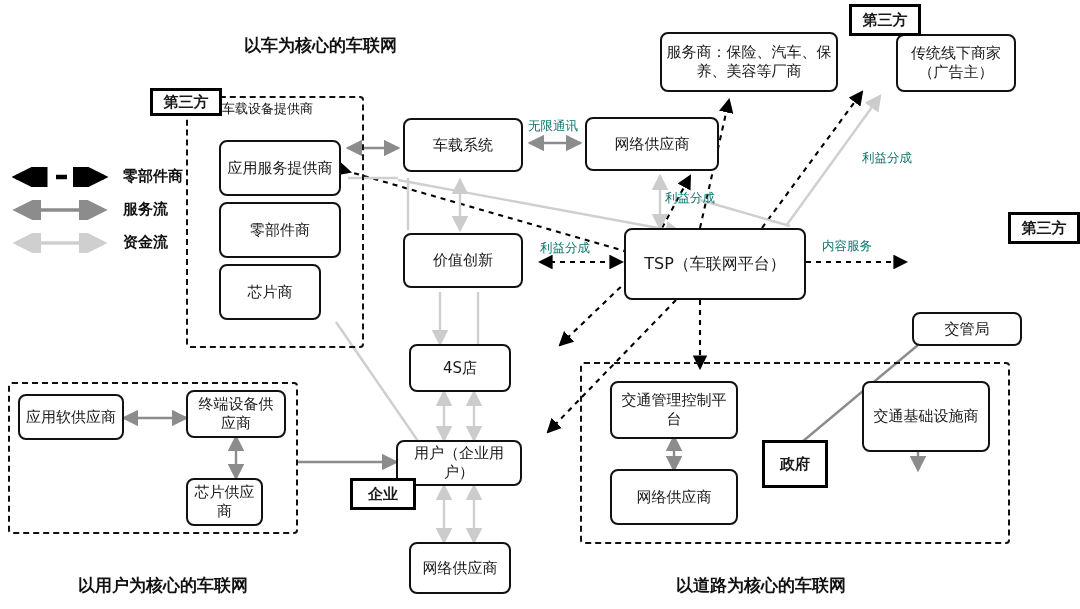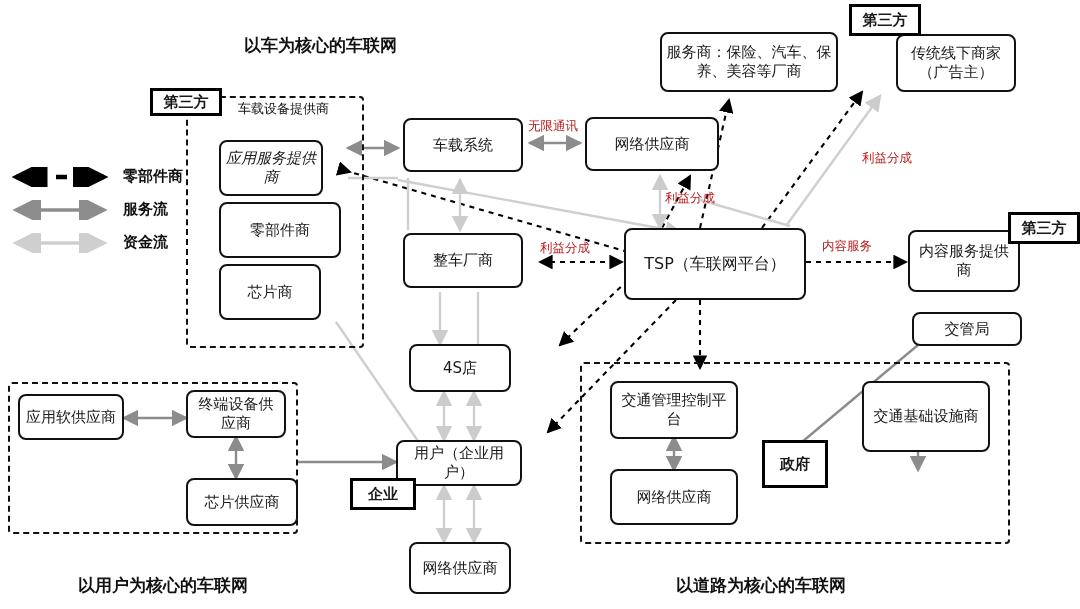--- a/index.html
+++ b/index.html
@@ -9,22 +9,22 @@
   svg.edges{position:absolute;left:0;top:0;width:1080px;height:609px;pointer-events:none;}
 
   .node{position:absolute;box-sizing:border-box;border:2.5px solid #111;border-radius:8px;
         background:#fff;display:flex;align-items:center;justify-content:center;text-align:center;
         font-size:15px;line-height:1.25;font-weight:500;padding:2px 4px;z-index:5;}
   .tag{position:absolute;box-sizing:border-box;border:3px solid #000;background:#fff;
        display:flex;align-items:center;justify-content:center;text-align:center;
        font-size:15px;font-weight:700;z-index:8;border-radius:0;}
   .group{position:absolute;box-sizing:border-box;border:2.5px dashed #111;border-radius:4px;
          background:transparent;z-index:1;}
-  .grouplabel{position:absolute;font-size:13px;color:#111;z-index:6;background:#fff;padding:0 16px;white-space:nowrap;}
-  .edgelabel{position:absolute;font-size:12.5px;color:#b91c1c;z-index:7;background:rgba(255,255,255,0.0);white-space:nowrap;}
+  .grouplabel{position:absolute;font-size:13px;color:#111;z-index:6;background:#fff;padding:0 0;white-space:nowrap;}
+  .edgelabel{position:absolute;font-size:12.5px;color:#0f766e;z-index:7;background:rgba(255,255,255,0.0);white-space:nowrap;}
   .sectiontitle{position:absolute;font-size:17px;font-weight:700;color:#111;z-index:6;white-space:nowrap;}
 
   .legend{position:absolute;left:8px;top:160px;z-index:9;}
   .legend-row{display:flex;align-items:center;height:33px;}
   .legend-art{width:105px;height:20px;position:relative;}
   .legend-text{font-size:15px;font-weight:600;color:#111;margin-left:10px;white-space:nowrap;}
 
   .watermark{position:absolute;right:16px;bottom:26px;display:flex;align-items:center;
              color:#c9c9c9;font-size:21px;letter-spacing:0.5px;z-index:9;
              font-family:"DejaVu Sans","Liberation Sans",sans-serif;}
@@ -102,21 +102,21 @@
   <div class="grouplabel" style="left:222px;top:100px;">车载设备提供商</div>
 
   <div class="group" style="left:8px;top:382px;width:290px;height:152px;"></div>
 
   <div class="group" style="left:580px;top:362px;width:430px;height:182px;"></div>
 
   <div class="sectiontitle" style="left:244px;top:34px;">以车为核心的车联网</div>
   <div class="sectiontitle" style="left:78px;top:574px;">以用户为核心的车联网</div>
   <div class="sectiontitle" style="left:676px;top:574px;">以道路为核心的车联网</div>
 
-  <div class="node" style="left:219px;top:140px;width:104px;height:56px;font-style:italic;">
+  <div class="node" style="left:219px;top:140px;width:122px;height:56px;">
     <span>应用服务提供商</span>
   </div>
   <div class="node" style="left:219px;top:202px;width:122px;height:56px;">
     <span>零部件商</span>
   </div>
   <div class="node" style="left:219px;top:264px;width:102px;height:56px;">
     <span>芯片商</span>
   </div>
 
   <div class="node" style="left:403px;top:118px;width:120px;height:54px;">
@@ -127,50 +127,47 @@
   </div>
 
   <div class="node" style="left:660px;top:32px;width:178px;height:60px;">
     <span>服务商：保险、汽车、保养、美容等厂商</span>
   </div>
   <div class="node" style="left:896px;top:34px;width:120px;height:58px;">
     <span>传统线下商家（广告主）</span>
   </div>
 
   <div class="node" style="left:403px;top:233px;width:120px;height:55px;">
-    <span>整车厂商</span>
+    <span>价值创新</span>
   </div>
   <div class="node" style="left:624px;top:228px;width:182px;height:72px;font-size:16px;">
     <span>TSP（车联网平台）</span>
   </div>
 
-  <div class="node" style="left:908px;top:230px;width:112px;height:62px;">
-    <span>内容服务提供商</span>
-  </div>
   <div class="node" style="left:912px;top:312px;width:110px;height:34px;">
     <span>交管局</span>
   </div>
 
   <div class="node" style="left:409px;top:344px;width:102px;height:48px;">
     <span>4S店</span>
   </div>
   <div class="node" style="left:396px;top:440px;width:126px;height:46px;">
     <span>用户（企业用户）</span>
   </div>
   <div class="node" style="left:409px;top:542px;width:102px;height:52px;">
     <span>网络供应商</span>
   </div>
 
   <div class="node" style="left:18px;top:394px;width:106px;height:46px;">
     <span>应用软供应商</span>
   </div>
   <div class="node" style="left:186px;top:390px;width:100px;height:48px;">
     <span>终端设备供应商</span>
   </div>
-  <div class="node" style="left:186px;top:478px;width:112px;height:48px;text-align:center;">
+  <div class="node" style="left:186px;top:478px;width:77px;height:48px;text-align:center;">
     <span>芯片供应商</span>
   </div>
 
   <div class="node" style="left:610px;top:381px;width:128px;height:58px;">
     <span>交通管理控制平台</span>
   </div>
   <div class="node" style="left:610px;top:469px;width:128px;height:56px;">
     <span>网络供应商</span>
   </div>
   <div class="node" style="left:854px;top:381px;width:128px;height:71px;margin-left:8px;">

